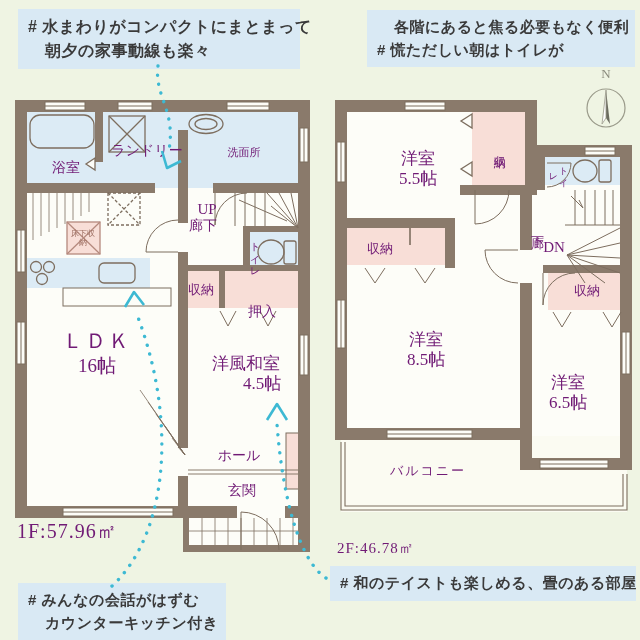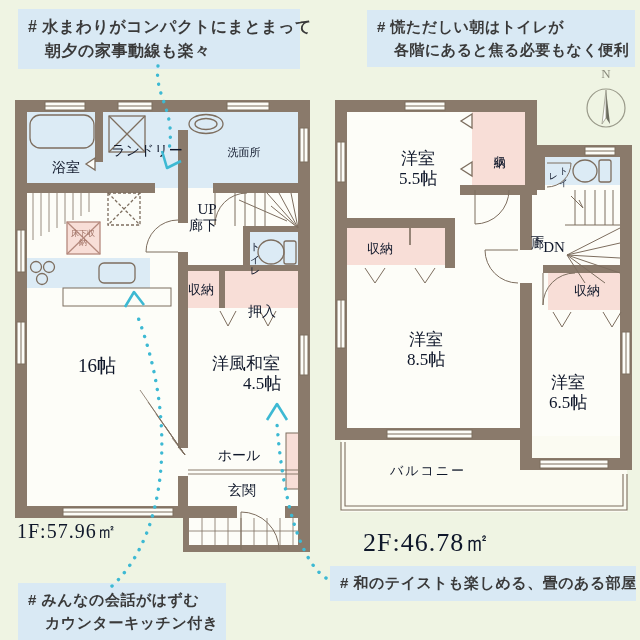--- a/index.html
+++ b/index.html
@@ -11,21 +11,21 @@
   .callout{
     position:absolute;background:#d9e9f4;color:#3a3a3a;
     font-size:16px;font-weight:600;line-height:1.5;
     padding:6px 10px 6px 10px;letter-spacing:0.5px;
   }
   .co-line{white-space:nowrap;}
   .co-line.indent{padding-left:17px;}
   .plan{position:absolute;}
   .plan svg{position:absolute;left:0;top:0;}
   .lbl{
-    position:absolute;color:#0f172a;
+    position:absolute;color:#701a75;
     font-family:"Liberation Serif","DejaVu Serif",serif;
     white-space:nowrap;transform:translate(-50%,-50%);
     line-height:1.15;text-align:center;
   }
   .lbl.v{
     writing-mode:vertical-rl;text-orientation:upright;
     transform:none;white-space:normal;letter-spacing:1px;
   }
   .lbl.tl{transform:none;}
   #arrows{position:absolute;left:0;top:0;pointer-events:none;}
@@ -35,22 +35,22 @@
 </head>
 <body>
 
 <div id="stage">
 
   <div class="callout" style="left:18px;top:9px;width:262px;">
     <div class="co-line"># 水まわりがコンパクトにまとまって</div>
     <div class="co-line indent">朝夕の家事動線も楽々</div>
   </div>
   <div class="callout" style="left:367px;top:10px;width:248px;font-size:15px;">
+    <div class="co-line indent">各階にあると焦る必要もなく便利</div>
     <div class="co-line"># 慌ただしい朝はトイレが</div>
-    <div class="co-line indent">各階にあると焦る必要もなく便利</div>
   </div>
   <div class="callout" style="left:18px;top:583px;width:188px;font-size:15px;">
     <div class="co-line"># みんなの会話がはずむ</div>
     <div class="co-line indent">カウンターキッチン付き</div>
   </div>
   <div class="callout" style="left:330px;top:566px;width:286px;font-size:15px;">
     <div class="co-line"># 和のテイストも楽しめる、畳のある部屋</div>
   </div>
 
   <div class="plan" id="plan1" style="left:15px;top:100px;width:295px;height:455px;">
@@ -186,20 +186,21 @@
     </svg>
 
     <div class="lbl" style="left:51px;top:68px;font-size:14px;">浴室</div>
     <div class="lbl" style="left:132px;top:51px;font-size:14px;">ランドリー</div>
     <div class="lbl" style="left:229px;top:52px;font-size:11px;">洗面所</div>
     <div class="lbl" style="left:192px;top:110px;font-size:15px;">UP</div>
     <div class="lbl" style="left:188px;top:126px;font-size:14px;">廊下</div>
     <div class="lbl v" style="left:234px;top:135px;font-size:10px;height:38px;">トイレ</div>
     <div class="lbl" style="left:186px;top:190px;font-size:13px;">収納</div>
     <div class="lbl" style="left:247px;top:190px;font-size:14px;margin-top:22px;">押入</div>
+    <div class="lbl" style="left:82px;top:241px;font-size:21px;letter-spacing:2px;">ＬＤＫ</div>
     <div class="lbl" style="left:82px;top:266px;font-size:19px;">16帖</div>
     <div class="lbl" style="left:231px;top:264px;font-size:17px;">洋風和室</div>
     <div class="lbl" style="left:247px;top:284px;font-size:17px;">4.5帖</div>
     <div class="lbl" style="left:68px;top:138px;font-size:8px;width:30px;white-space:normal;color:#9c6d60;">床下収納</div>
     <div class="lbl" style="left:224px;top:356px;font-size:14px;">ホール</div>
     <div class="lbl" style="left:227px;top:391px;font-size:14px;">玄関</div>
     <div class="lbl tl" style="left:2px;top:420px;font-size:20px;letter-spacing:1px;">1F:57.96㎡</div>
   </div>
 
   <div class="plan" id="plan2" style="left:335px;top:100px;width:357px;height:425px;">
@@ -293,21 +294,21 @@
     <div class="lbl v" style="left:213px;top:56px;font-size:9px;height:32px;">トイレ</div>
     <div class="lbl v" style="left:194px;top:108px;font-size:13px;height:36px;">廊下</div>
     <div class="lbl" style="left:219px;top:148px;font-size:15px;">DN</div>
     <div class="lbl" style="left:45px;top:149px;font-size:13px;">収納</div>
     <div class="lbl" style="left:91px;top:240px;font-size:17px;">洋室</div>
     <div class="lbl" style="left:91px;top:260px;font-size:17px;">8.5帖</div>
     <div class="lbl" style="left:252px;top:191px;font-size:13px;">収納</div>
     <div class="lbl" style="left:233px;top:283px;font-size:17px;">洋室</div>
     <div class="lbl" style="left:233px;top:303px;font-size:17px;">6.5帖</div>
     <div class="lbl" style="left:93px;top:371px;font-size:13px;letter-spacing:2px;">バルコニー</div>
-    <div class="lbl tl" style="left:2px;top:428px;font-size:26px;letter-spacing:1px;margin-left:26px;">2F:46.78㎡</div>
+    <div class="lbl tl" style="left:2px;top:440px;font-size:15px;letter-spacing:1px;">2F:46.78㎡</div>
   </div>
 
   <div id="compass">
     <div class="lbl">N</div>
     <svg width="52" height="66" viewBox="0 0 52 66">
       <circle cx="26" cy="42" r="19" stroke="#9a9a8a" stroke-width="1.2" fill="none"></circle>
       <polygon points="26,24 30,58 26,52" fill="#6b6b5f"></polygon>
       <polygon points="26,24 22,58 26,52" fill="#ffffff" stroke="#9a9a8a" stroke-width="0.8"></polygon>
     </svg>
   </div>

